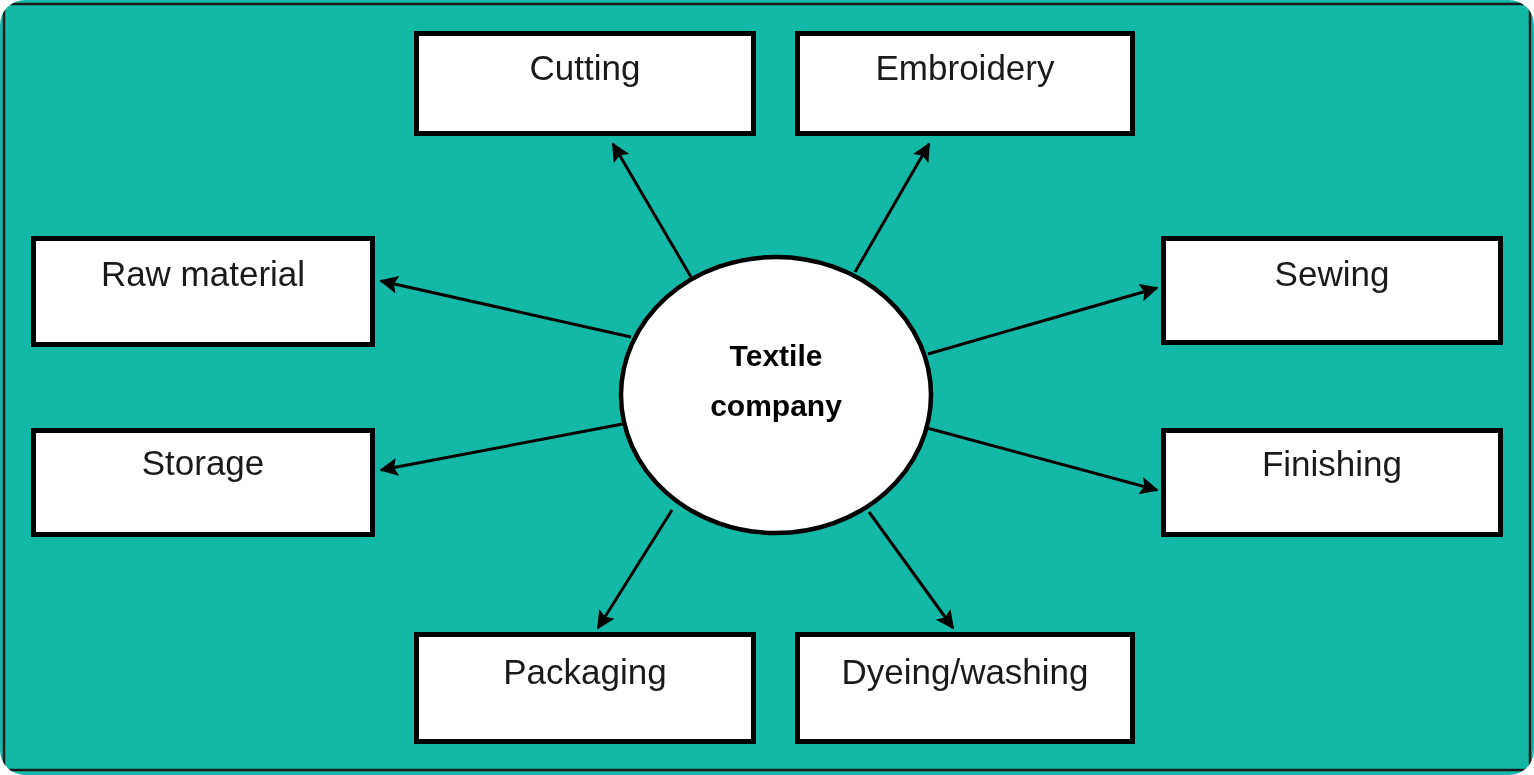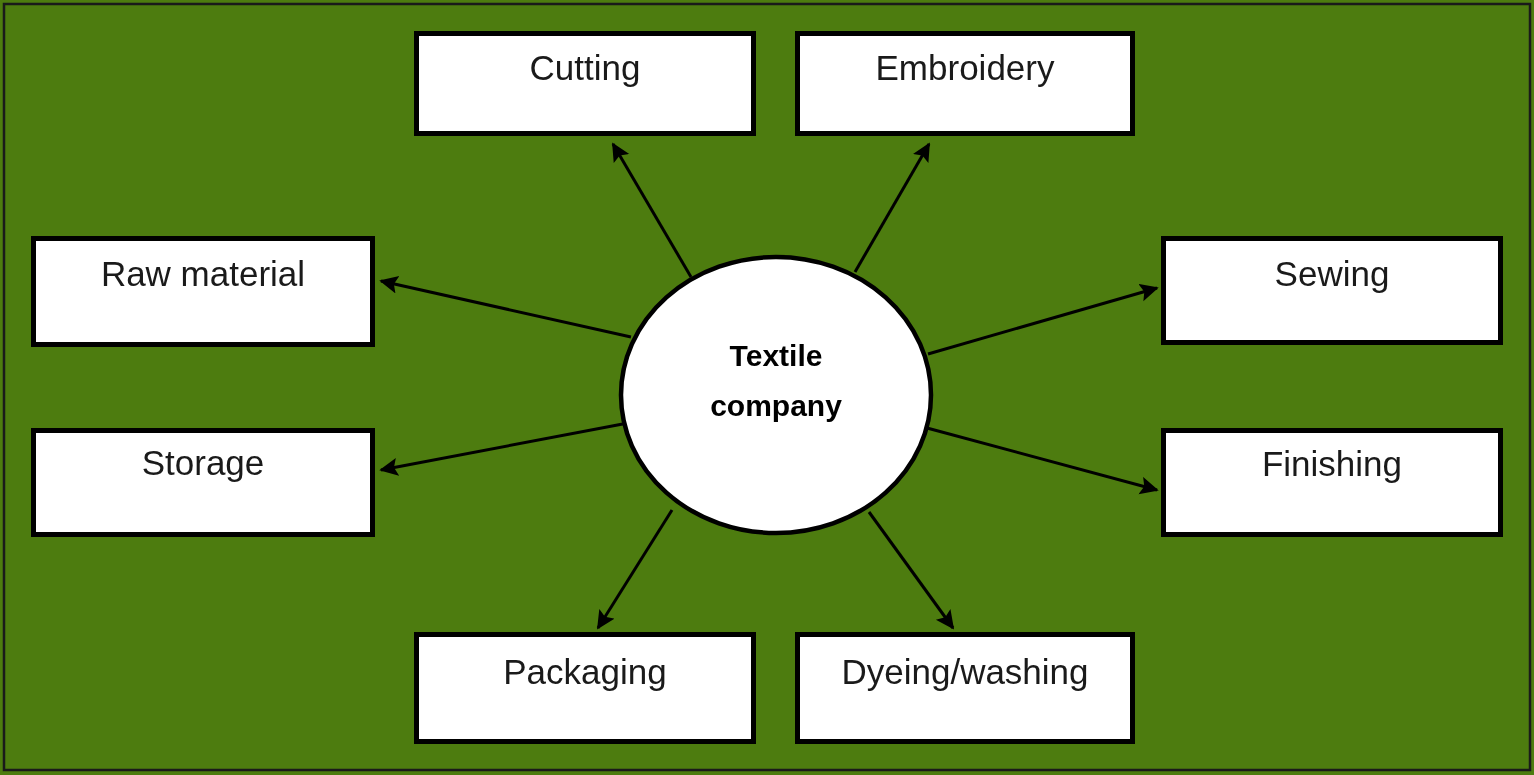--- a/index.html
+++ b/index.html
@@ -8,22 +8,23 @@
     padding: 0;
     background: #ffffff;
   }
   body {
     font-family: "Liberation Sans", sans-serif;
   }
   .canvas {
     position: relative;
     width: 1534px;
     height: 775px;
-    background: #4d7c0f;
+    background: #14b8a6;
     overflow: hidden;
+    border-radius: 25px;
   }
   .diagram-svg {
     display: block;
     width: 1534px;
     height: 775px;
   }
   .frame-rect {
     fill: none;
     stroke: #1a1a1a;
     stroke-width: 2.5;

